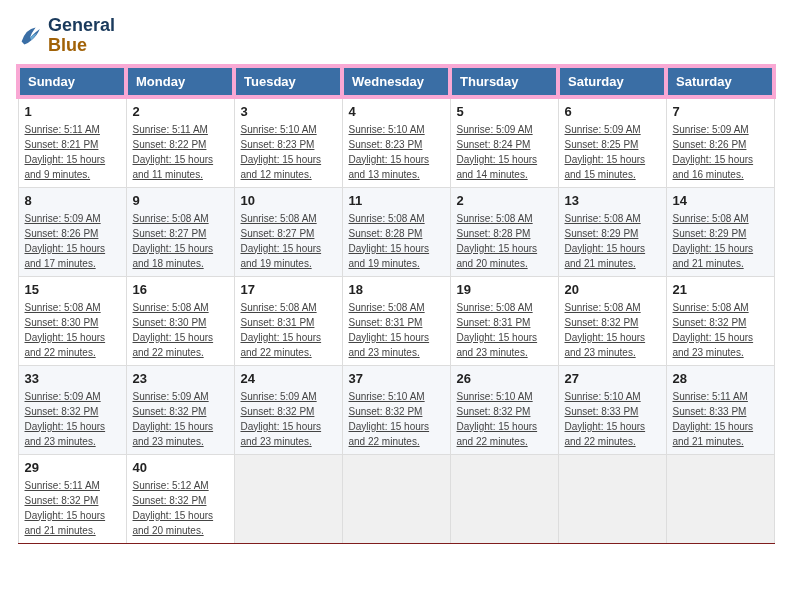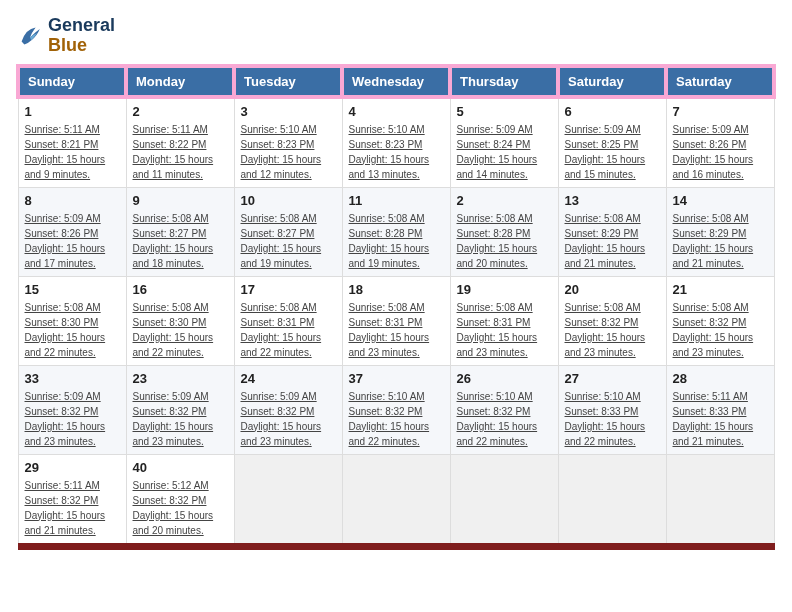--- a/index.html
+++ b/index.html
@@ -81,21 +81,21 @@
     .day-info {
       font-size: 10px;
       color: #444;
       line-height: 1.5;
       text-decoration: underline;
     }
     .empty-cell {
       background: #f0f0f0 !important;
     }
     .last-row td {
-      border-bottom: 7px solid #7f1d1d;
+      border-bottom: 1px solid #7f1d1d;
     }
   </style>
 </head>
 <body>
 
 <div class="header-area">
   <div class="logo">
     <svg class="logo-bird" viewBox="0 0 40 40">
       <path d="M8 28 Q14 10 28 8 Q22 16 20 22 Q28 14 34 10 Q30 20 22 26 Q18 30 12 32 Z" fill="#3a6ea5"></path>
       <path d="M20 22 Q24 18 30 16 Q26 22 22 26 Z" fill="#6aaad4"></path>

